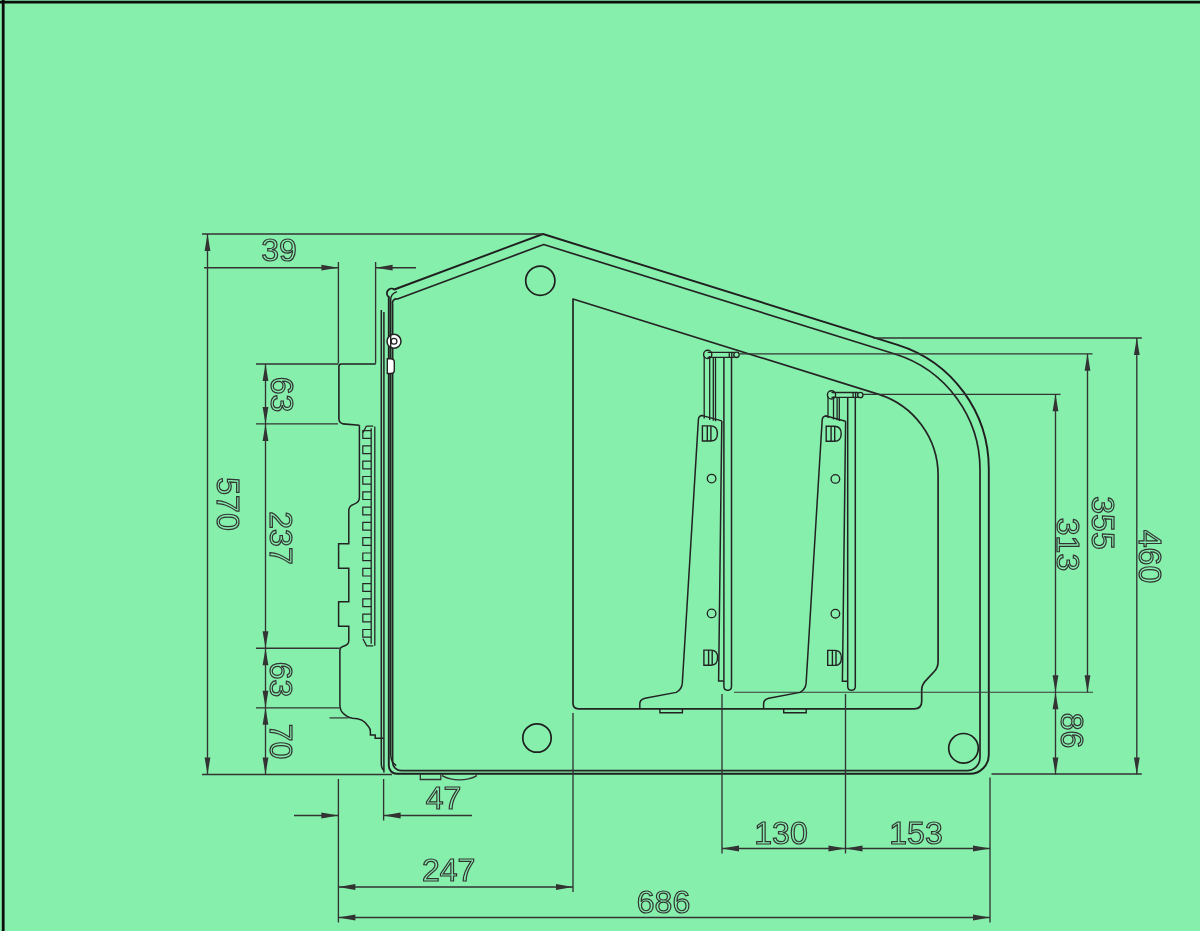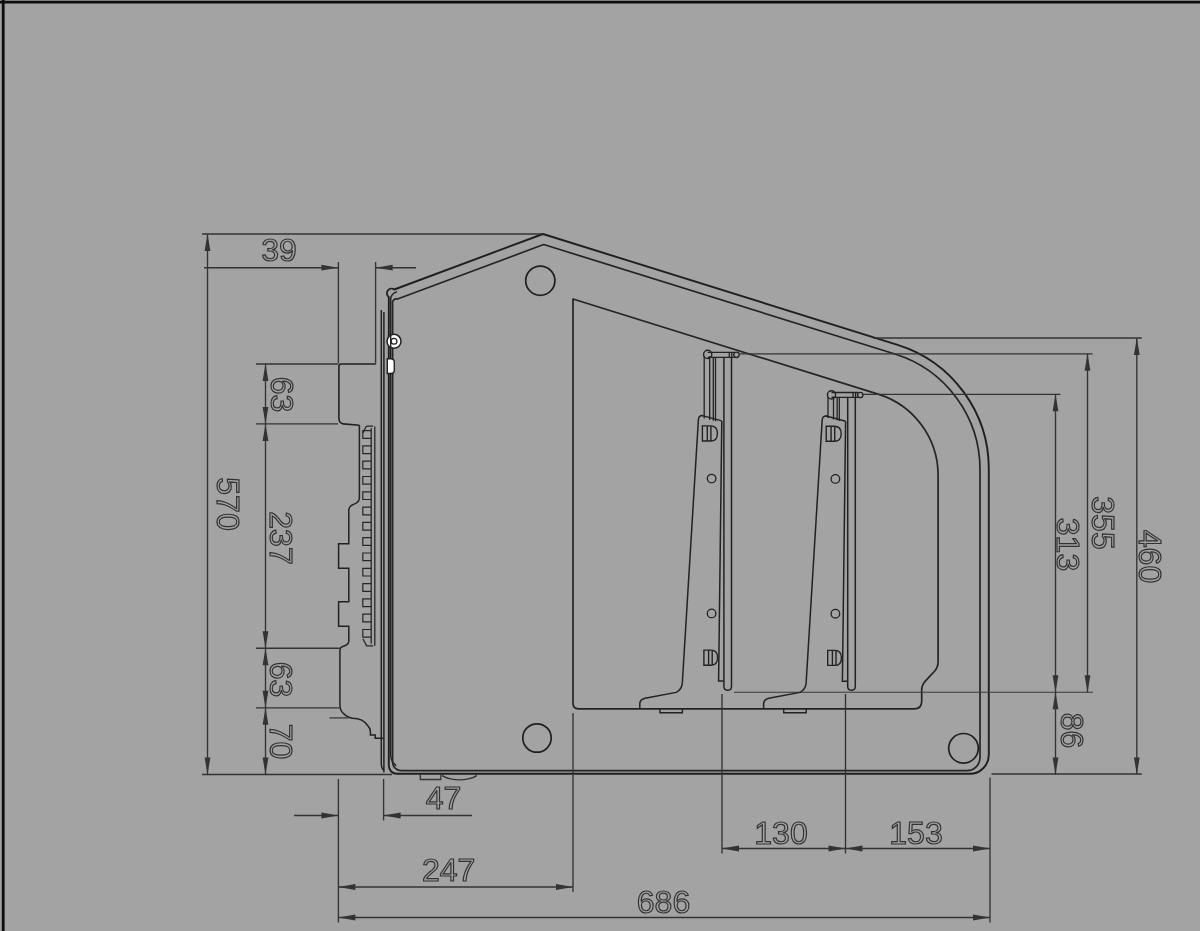--- a/index.html
+++ b/index.html
@@ -1,16 +1,16 @@
 <!DOCTYPE html>
 <html><head>
 <meta charset="utf-8">
 <style>
   html,body{margin:0;padding:0;background:#fff;}
-  #page{position:relative;width:1200px;height:931px;background:#a3a3a3;overflow:hidden;}
+  #page{position:relative;width:1200px;height:931px;background:#86efac;overflow:hidden;}
   svg{position:absolute;left:0;top:0;}
   text{font-family:"Liberation Sans",sans-serif;font-size:32px;fill:none;stroke:#333333;stroke-width:1.2px;}
 </style>
 </head>
 <body>
 <div id="page">
 <svg width="1200" height="931" viewBox="0 0 1200 931" fill="none" stroke-linecap="butt">
 
 <path d="M 0,2.2 H 1200" stroke="#0d0d0d" stroke-width="2.8"></path>
 

